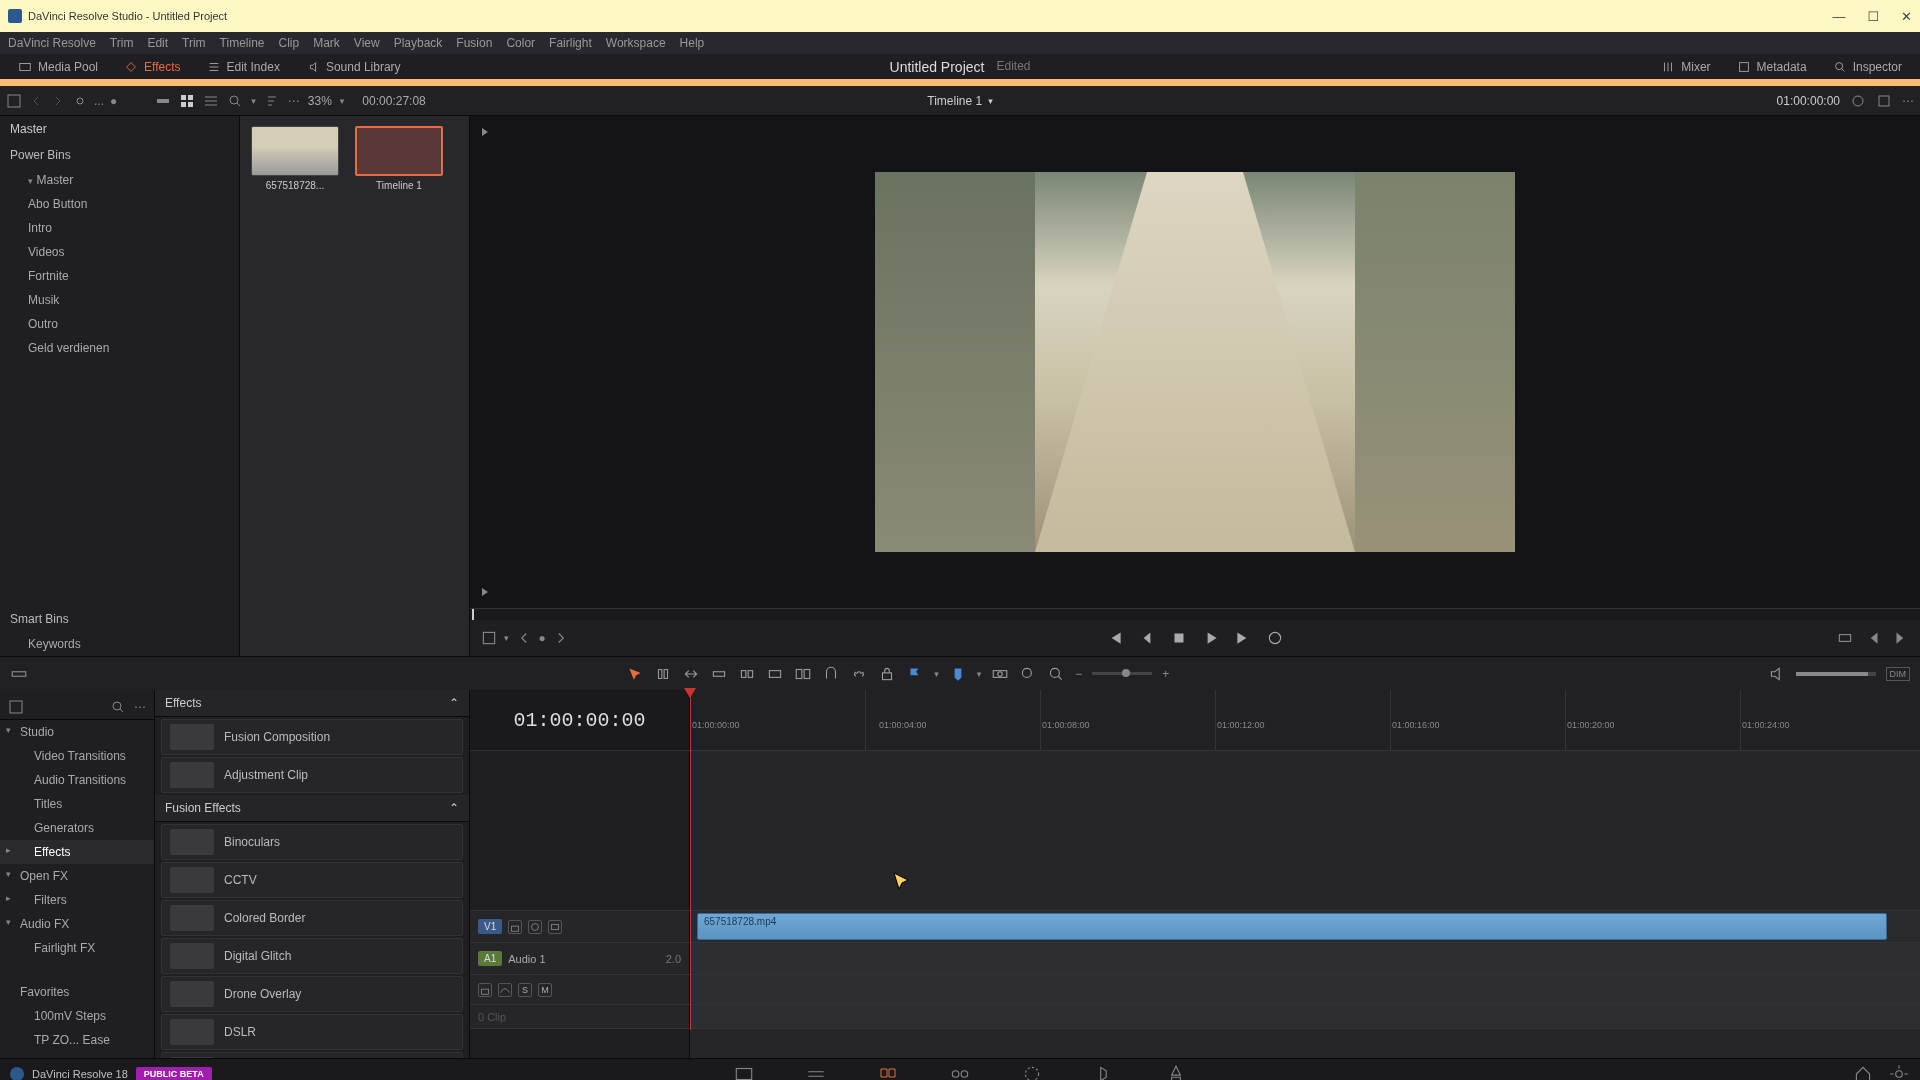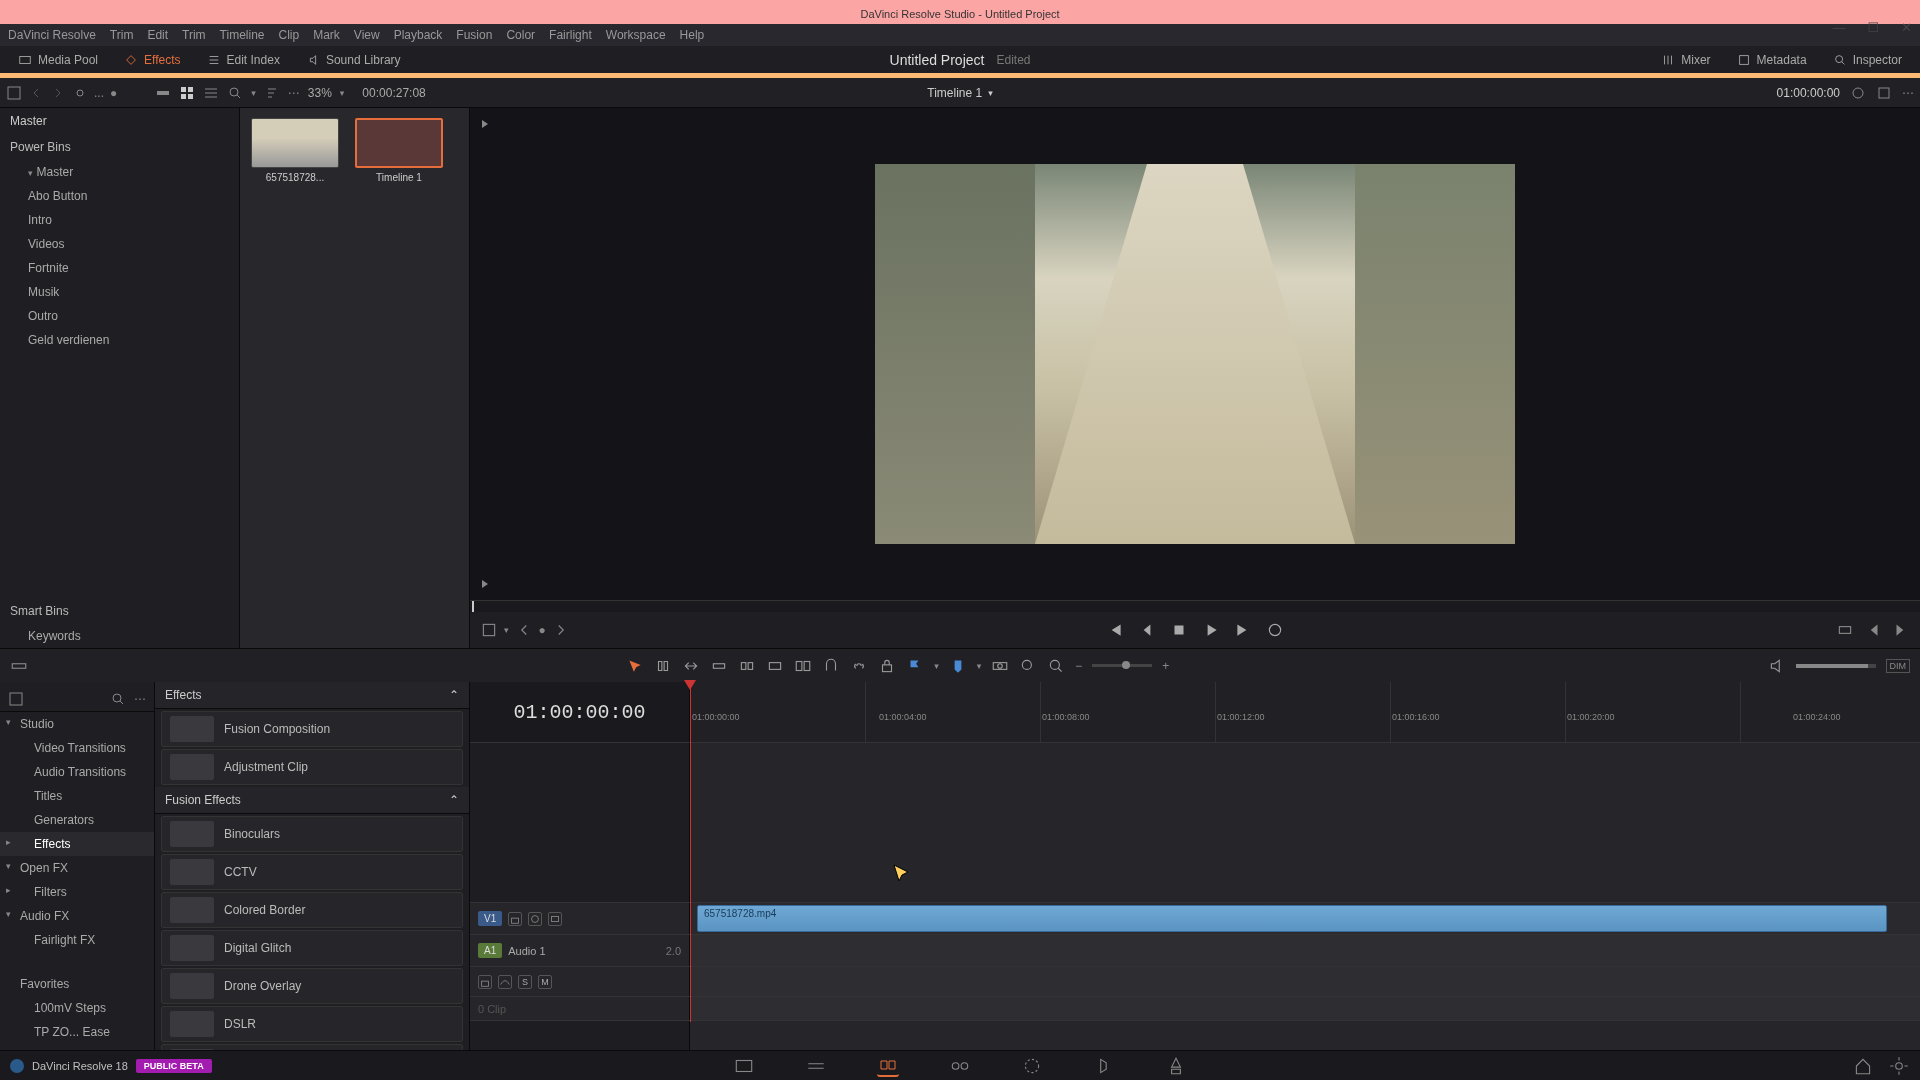--- a/index.html
+++ b/index.html
@@ -1,27 +1,27 @@
 <!DOCTYPE html>
 <html><head>
 <meta charset="utf-8">
 <style>
 * { margin: 0; padding: 0; box-sizing: border-box; font-family: -apple-system, 'Segoe UI', Arial, sans-serif; }
 body { background: #1b1b1b; color: #c0c0c0; font-size: 12px; overflow: hidden; width: 1920px; height: 1080px; }
-.titlebar { height: 24px; background: #fca5a5; display: flex; align-items: center; padding: 8px 8px; color: #333; font-size: 11px; flex-direction: column; }
+.titlebar { height: 24px; background: #fef9c3; display: flex; align-items: center; padding: 16px 8px; color: #333; font-size: 11px; }
 .titlebar-icon { width: 14px; height: 14px; background: #2a5a8a; border-radius: 2px; margin-right: 6px; }
 .titlebar-controls { margin-left: auto; display: flex; gap: 22px; }
 .titlebar-controls span { cursor: pointer; font-size: 13px; color: #444; }
 .menubar { height: 22px; background: #28282e; display: flex; align-items: center; padding: 0 8px; gap: 14px; font-size: 12px; color: #999; }
 .menubar span { cursor: pointer; }
-.toolbar { height: 32px; background: #1f1f23; display: flex; align-items: center; padding: 0 10px; gap: 10px; border-bottom: 5px solid #fdba74; }
+.toolbar { height: 32px; background: #1f1f23; display: flex; align-items: center; padding: 0 10px; gap: 10px; border-bottom: 7px solid #fdba74; }
 .tool-btn { display: flex; align-items: center; gap: 6px; padding: 4px 8px; cursor: pointer; color: #aaa; font-size: 12px; }
 .tool-btn.active { color: #e66e3c; }
 .tool-icon { width: 14px; height: 14px; display: inline-flex; }
-.project-title-area { position: absolute; left: 50%; transform: translateX(-50%); display: flex; align-items: center; gap: 12px; }
+.project-title-area { position: absolute; left: 50%; transform: translateX(-50%); display: flex; gap: 12px; }
 .project-title { color: #ddd; font-size: 14px; font-weight: 500; }
 .project-status { color: #777; font-size: 12px; }
 .toolbar-right { margin-left: auto; display: flex; gap: 10px; }
 
 .secondary-bar { height: 30px; background: #212125; display: flex; align-items: center; padding: 0 6px; gap: 8px; border-bottom: 1px solid #0a0a0a; }
 .sb-left { display: flex; align-items: center; gap: 6px; }
 .sb-icon { width: 16px; height: 16px; cursor: pointer; display: flex; align-items: center; justify-content: center; }
 .zoom-pct { color: #aaa; font-size: 12px; }
 .duration { color: #aaa; font-size: 12px; margin-left: 10px; }
 .timeline-name { position: absolute; left: 50%; transform: translateX(-50%); color: #ccc; font-size: 12px; display: flex; align-items: center; gap: 6px; }
@@ -602,21 +602,21 @@
         <div class="ruler-tick" style="left:189px">01:00:04:00</div>
         <div class="ruler-line" style="left:350px"></div>
         <div class="ruler-tick" style="left:352px">01:00:08:00</div>
         <div class="ruler-line" style="left:525px"></div>
         <div class="ruler-tick" style="left:527px">01:00:12:00</div>
         <div class="ruler-line" style="left:700px"></div>
         <div class="ruler-tick" style="left:702px">01:00:16:00</div>
         <div class="ruler-line" style="left:875px"></div>
         <div class="ruler-tick" style="left:877px">01:00:20:00</div>
         <div class="ruler-line" style="left:1050px"></div>
-        <div class="ruler-tick" style="left:1103px">01:00:24:00</div>
+        <div class="ruler-tick" style="left:1052px">01:00:24:00</div>
       </div>
     </div>
     <div class="tracks">
       <div class="track tall">
         <div class="track-header" style="background:#1e1e22"></div>
         <div class="track-content" style="background:#26262a;position:relative">
           <div class="cursor-img" style="left:200px;top:120px">
             <svg viewBox="0 0 24 24">
                 <path d="M4 2l5 16 3-6 6-3z" fill="#ffd060" stroke="#000" stroke-width="1"></path>
               </svg>

